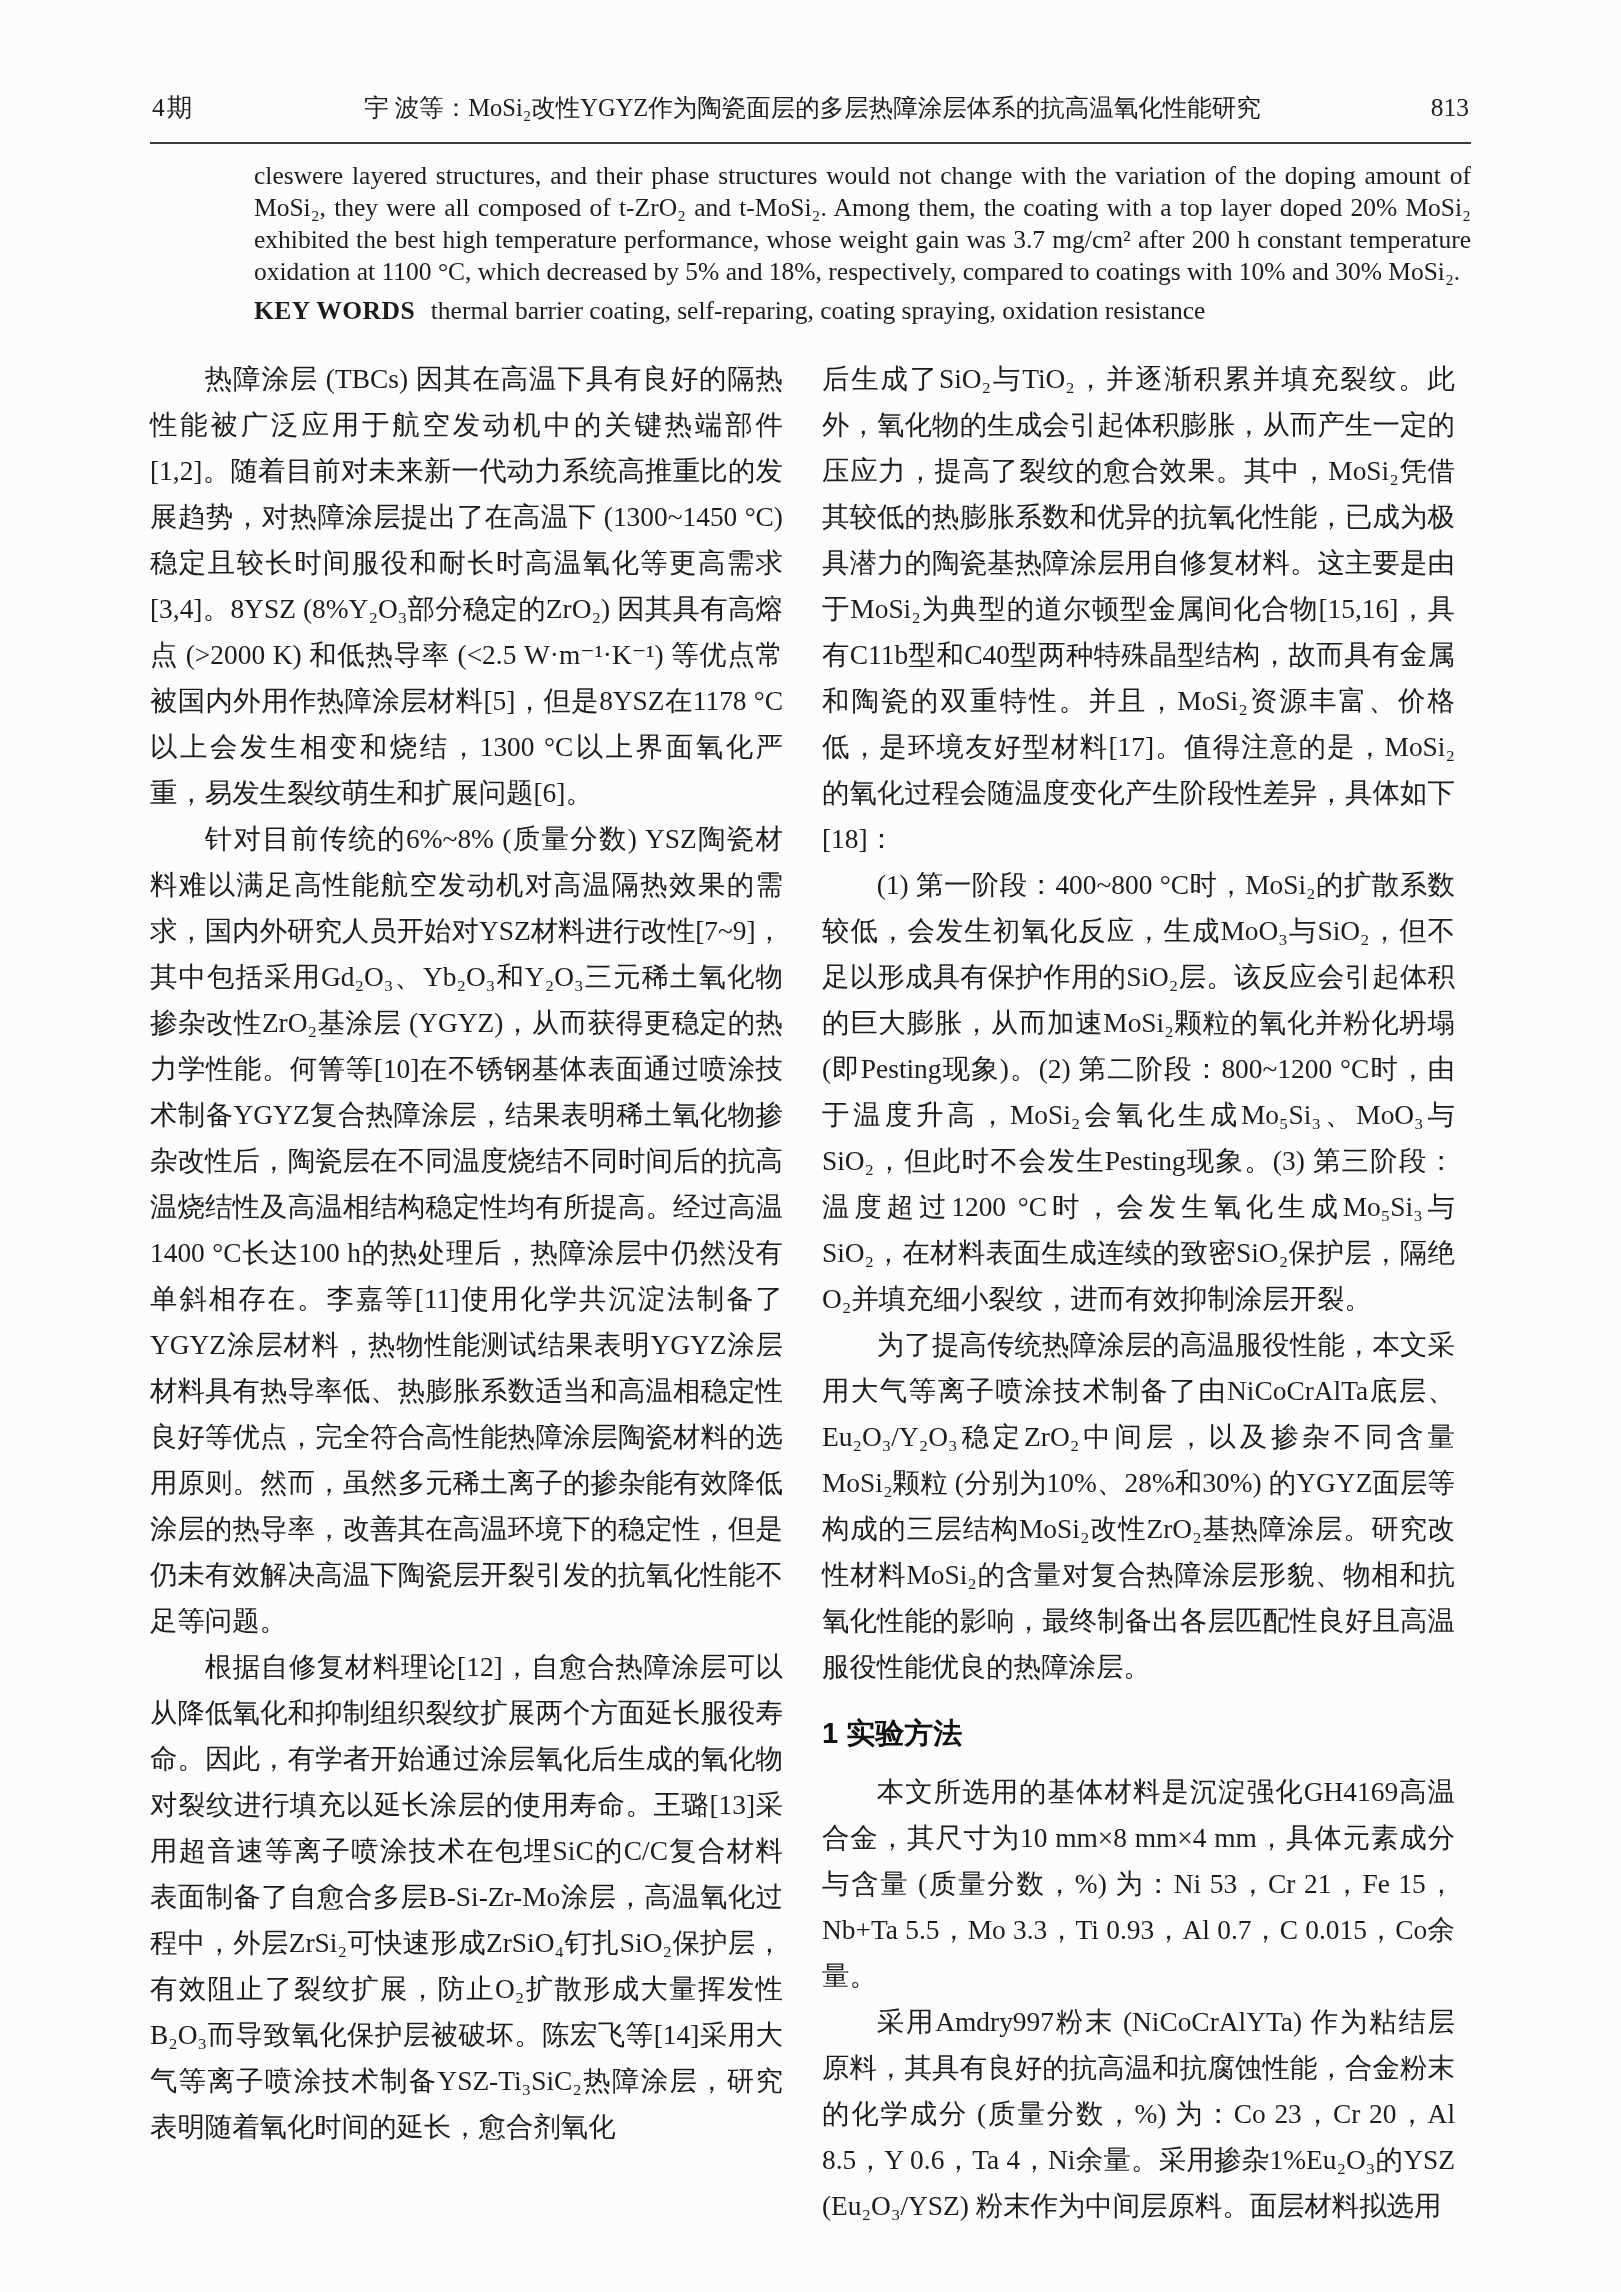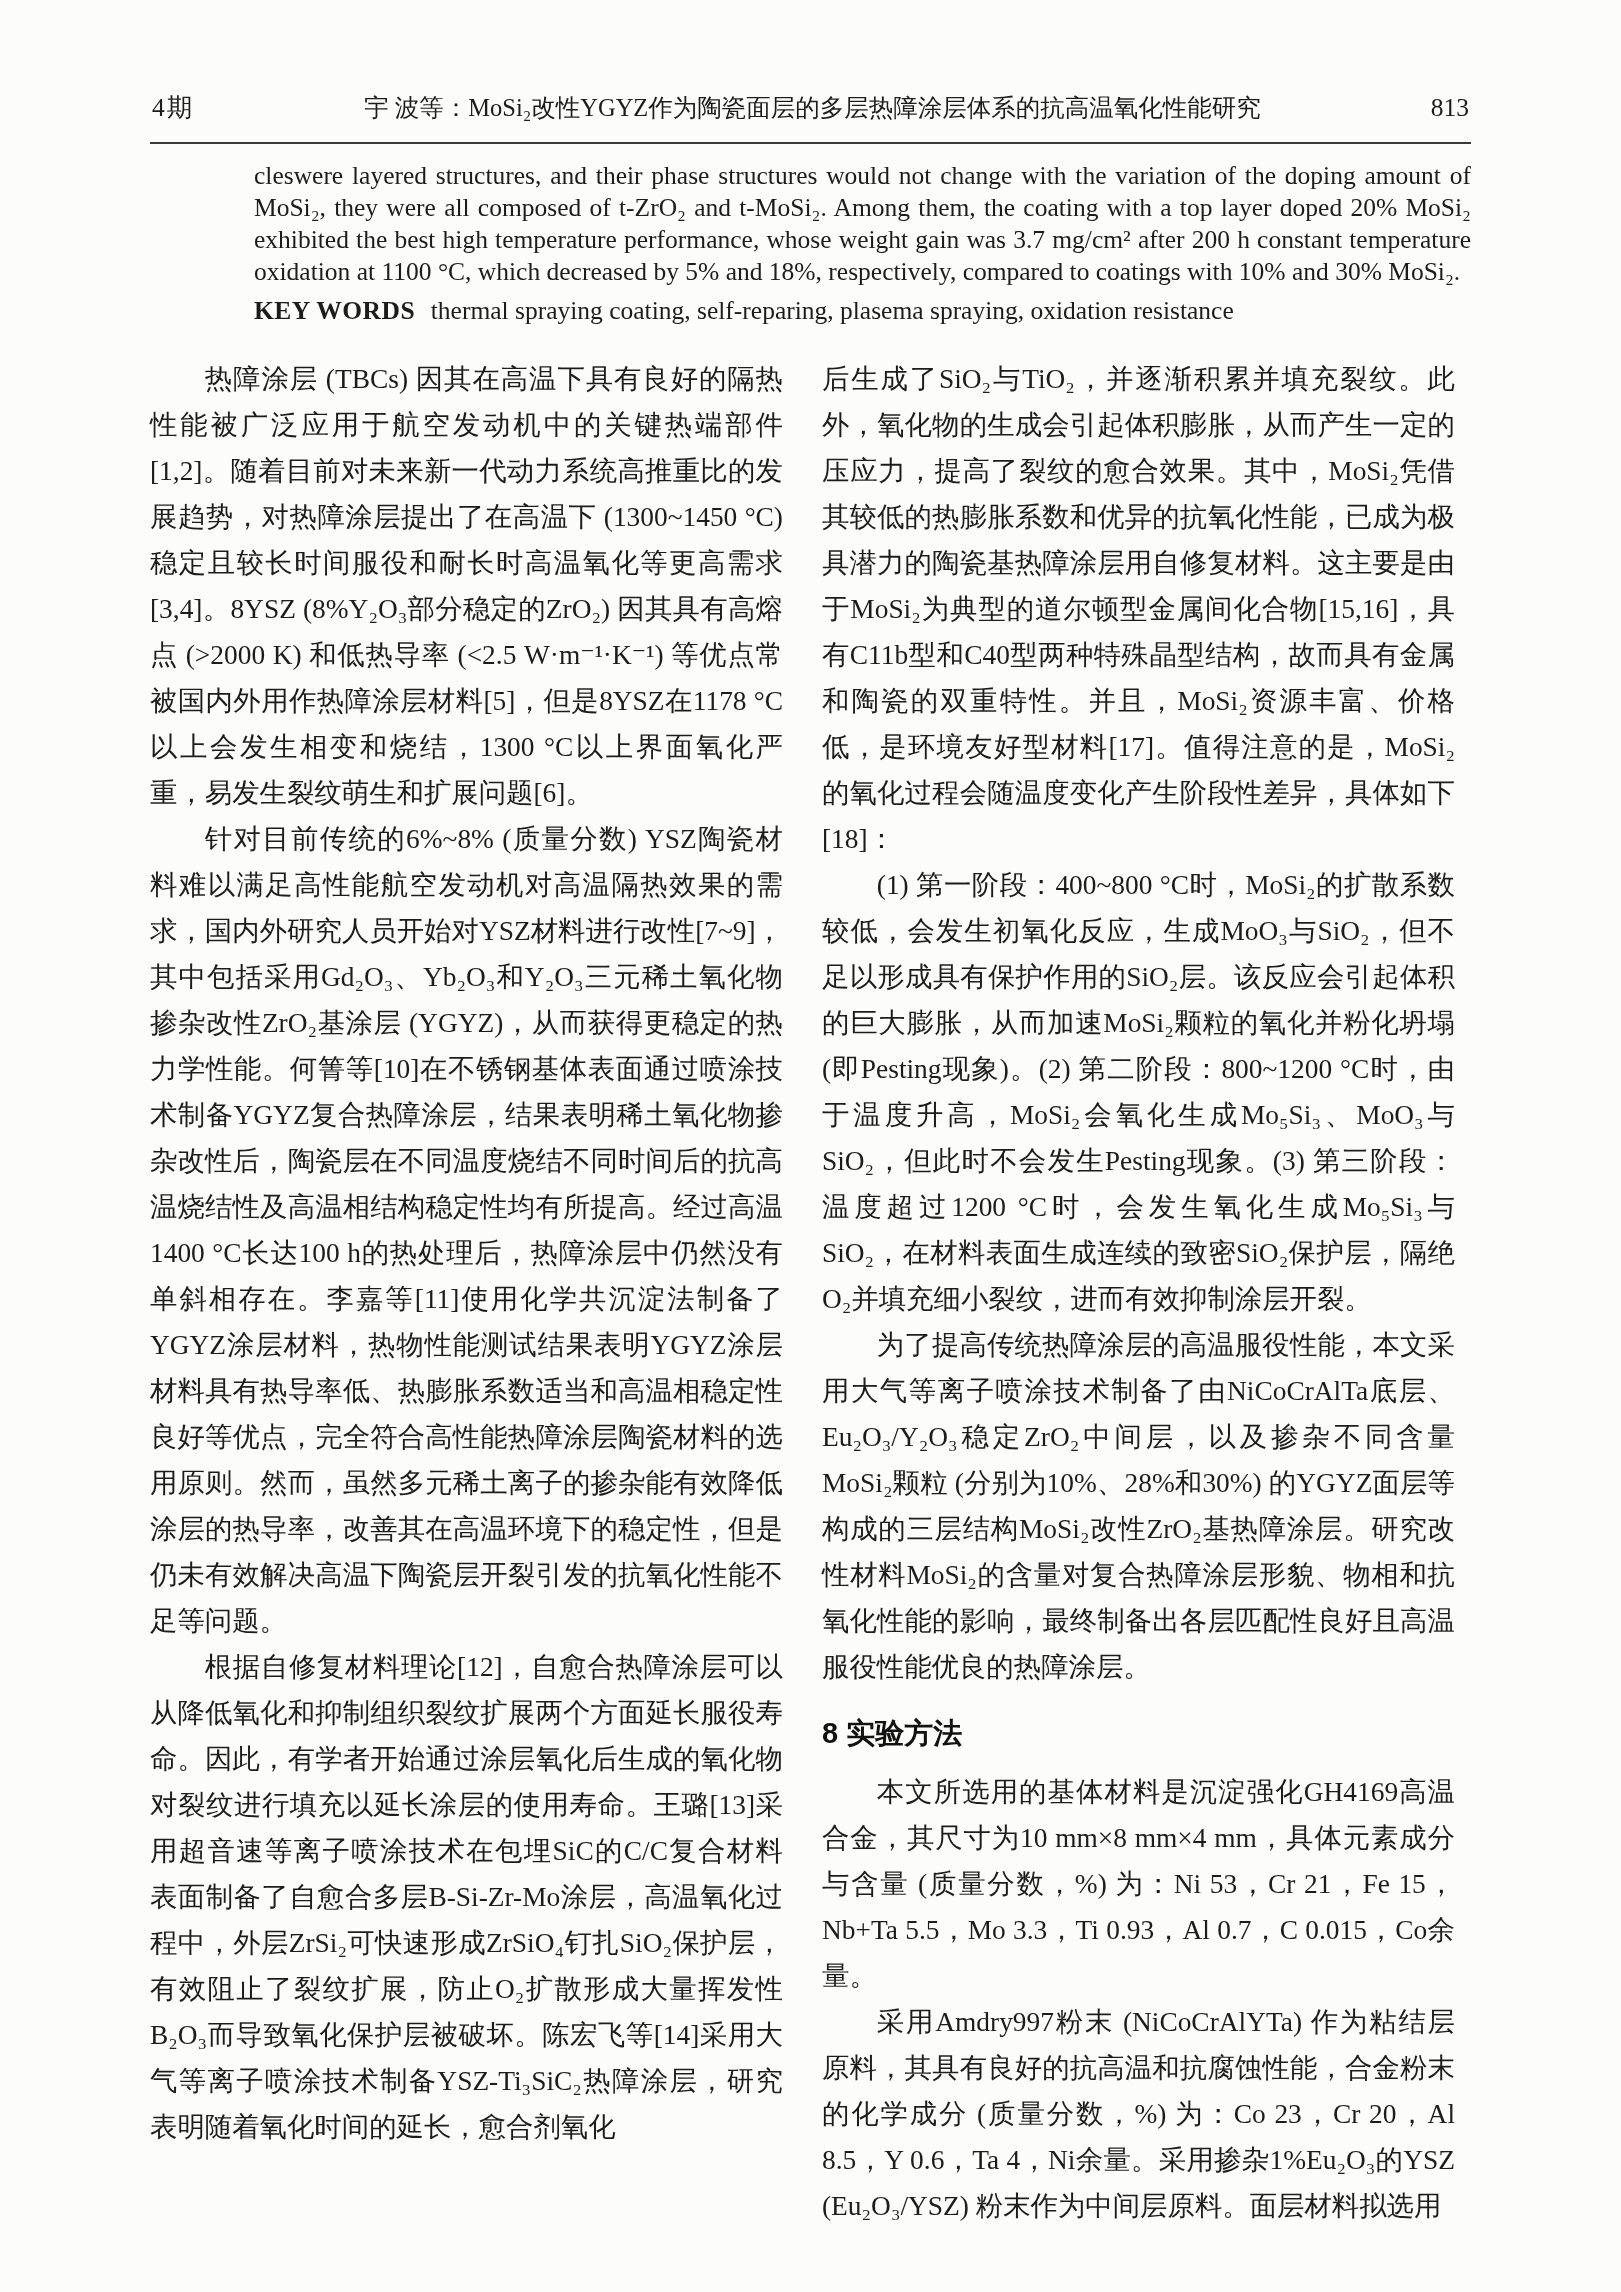--- a/index.html
+++ b/index.html
@@ -80,37 +80,37 @@
 
   <div class="header-row">
     <span class="header-issue">4期</span>
     <span class="header-title">宇 波等：MoSi₂改性YGYZ作为陶瓷面层的多层热障涂层体系的抗高温氧化性能研究</span>
     <span class="header-page">813</span>
   </div>
 
   <div class="abstract-block">
     <p class="abstract-text">cleswere layered structures, and their phase structures would not change with the variation of the doping amount of MoSi₂, they were all composed of t-ZrO₂ and t-MoSi₂. Among them, the coating with a top layer doped 20% MoSi₂ exhibited the best high temperature performance, whose weight gain was 3.7 mg/cm² after 200 h constant temperature oxidation at 1100 °C, which decreased by 5% and 18%, respectively, compared to coatings with 10% and 30% MoSi₂.</p>
     <p class="keywords-line">
-      <span class="kw-label">KEY WORDS</span><span>thermal spraying coating, self-reparing, plasema spraying, oxidation resistance</span>
+      <span class="kw-label">KEY WORDS</span><span>thermal barrier coating, self-reparing, coating spraying, oxidation resistance</span>
     </p>
   </div>
 
   <div class="columns">
 
     <div class="col">
       <p class="indent">热障涂层 (TBCs) 因其在高温下具有良好的隔热性能被广泛应用于航空发动机中的关键热端部件[1,2]。随着目前对未来新一代动力系统高推重比的发展趋势，对热障涂层提出了在高温下 (1300~1450 °C) 稳定且较长时间服役和耐长时高温氧化等更高需求[3,4]。8YSZ (8%Y₂O₃部分稳定的ZrO₂) 因其具有高熔点 (&gt;2000 K) 和低热导率 (&lt;2.5 W·m⁻¹·K⁻¹) 等优点常被国内外用作热障涂层材料[5]，但是8YSZ在1178 °C以上会发生相变和烧结，1300 °C以上界面氧化严重，易发生裂纹萌生和扩展问题[6]。</p>
       <p class="indent">针对目前传统的6%~8% (质量分数) YSZ陶瓷材料难以满足高性能航空发动机对高温隔热效果的需求，国内外研究人员开始对YSZ材料进行改性[7~9]，其中包括采用Gd₂O₃、Yb₂O₃和Y₂O₃三元稀土氧化物掺杂改性ZrO₂基涂层 (YGYZ)，从而获得更稳定的热力学性能。何箐等[10]在不锈钢基体表面通过喷涂技术制备YGYZ复合热障涂层，结果表明稀土氧化物掺杂改性后，陶瓷层在不同温度烧结不同时间后的抗高温烧结性及高温相结构稳定性均有所提高。经过高温1400 °C长达100 h的热处理后，热障涂层中仍然没有单斜相存在。李嘉等[11]使用化学共沉淀法制备了YGYZ涂层材料，热物性能测试结果表明YGYZ涂层材料具有热导率低、热膨胀系数适当和高温相稳定性良好等优点，完全符合高性能热障涂层陶瓷材料的选用原则。然而，虽然多元稀土离子的掺杂能有效降低涂层的热导率，改善其在高温环境下的稳定性，但是仍未有效解决高温下陶瓷层开裂引发的抗氧化性能不足等问题。</p>
       <p class="indent">根据自修复材料理论[12]，自愈合热障涂层可以从降低氧化和抑制组织裂纹扩展两个方面延长服役寿命。因此，有学者开始通过涂层氧化后生成的氧化物对裂纹进行填充以延长涂层的使用寿命。王璐[13]采用超音速等离子喷涂技术在包埋SiC的C/C复合材料表面制备了自愈合多层B-Si-Zr-Mo涂层，高温氧化过程中，外层ZrSi₂可快速形成ZrSiO₄钉扎SiO₂保护层，有效阻止了裂纹扩展，防止O₂扩散形成大量挥发性B₂O₃而导致氧化保护层被破坏。陈宏飞等[14]采用大气等离子喷涂技术制备YSZ-Ti₃SiC₂热障涂层，研究表明随着氧化时间的延长，愈合剂氧化</p>
     </div>
 
     <div class="col">
       <p class="noindent">后生成了SiO₂与TiO₂，并逐渐积累并填充裂纹。此外，氧化物的生成会引起体积膨胀，从而产生一定的压应力，提高了裂纹的愈合效果。其中，MoSi₂凭借其较低的热膨胀系数和优异的抗氧化性能，已成为极具潜力的陶瓷基热障涂层用自修复材料。这主要是由于MoSi₂为典型的道尔顿型金属间化合物[15,16]，具有C11b型和C40型两种特殊晶型结构，故而具有金属和陶瓷的双重特性。并且，MoSi₂资源丰富、价格低，是环境友好型材料[17]。值得注意的是，MoSi₂的氧化过程会随温度变化产生阶段性差异，具体如下[18]：</p>
       <p class="indent">(1) 第一阶段：400~800 °C时，MoSi₂的扩散系数较低，会发生初氧化反应，生成MoO₃与SiO₂，但不足以形成具有保护作用的SiO₂层。该反应会引起体积的巨大膨胀，从而加速MoSi₂颗粒的氧化并粉化坍塌 (即Pesting现象)。(2) 第二阶段：800~1200 °C时，由于温度升高，MoSi₂会氧化生成Mo₅Si₃、MoO₃与SiO₂，但此时不会发生Pesting现象。(3) 第三阶段：温度超过1200 °C时，会发生氧化生成Mo₅Si₃与SiO₂，在材料表面生成连续的致密SiO₂保护层，隔绝O₂并填充细小裂纹，进而有效抑制涂层开裂。</p>
       <p class="indent">为了提高传统热障涂层的高温服役性能，本文采用大气等离子喷涂技术制备了由NiCoCrAlTa底层、Eu₂O₃/Y₂O₃稳定ZrO₂中间层，以及掺杂不同含量MoSi₂颗粒 (分别为10%、28%和30%) 的YGYZ面层等构成的三层结构MoSi₂改性ZrO₂基热障涂层。研究改性材料MoSi₂的含量对复合热障涂层形貌、物相和抗氧化性能的影响，最终制备出各层匹配性良好且高温服役性能优良的热障涂层。</p>
-      <h2 class="section-heading">8 实验方法</h2>
+      <h2 class="section-heading">1 实验方法</h2>
       <p class="indent">本文所选用的基体材料是沉淀强化GH4169高温合金，其尺寸为10 mm×8 mm×4 mm，具体元素成分与含量 (质量分数，%) 为：Ni 53，Cr 21，Fe 15，Nb+Ta 5.5，Mo 3.3，Ti 0.93，Al 0.7，C 0.015，Co余量。</p>
       <p class="indent">采用Amdry997粉末 (NiCoCrAlYTa) 作为粘结层原料，其具有良好的抗高温和抗腐蚀性能，合金粉末的化学成分 (质量分数，%) 为：Co 23，Cr 20，Al 8.5，Y 0.6，Ta 4，Ni余量。采用掺杂1%Eu₂O₃的YSZ (Eu₂O₃/YSZ) 粉末作为中间层原料。面层材料拟选用</p>
     </div>
 
   </div>
 
 </div>
 
 
 </body></html>

